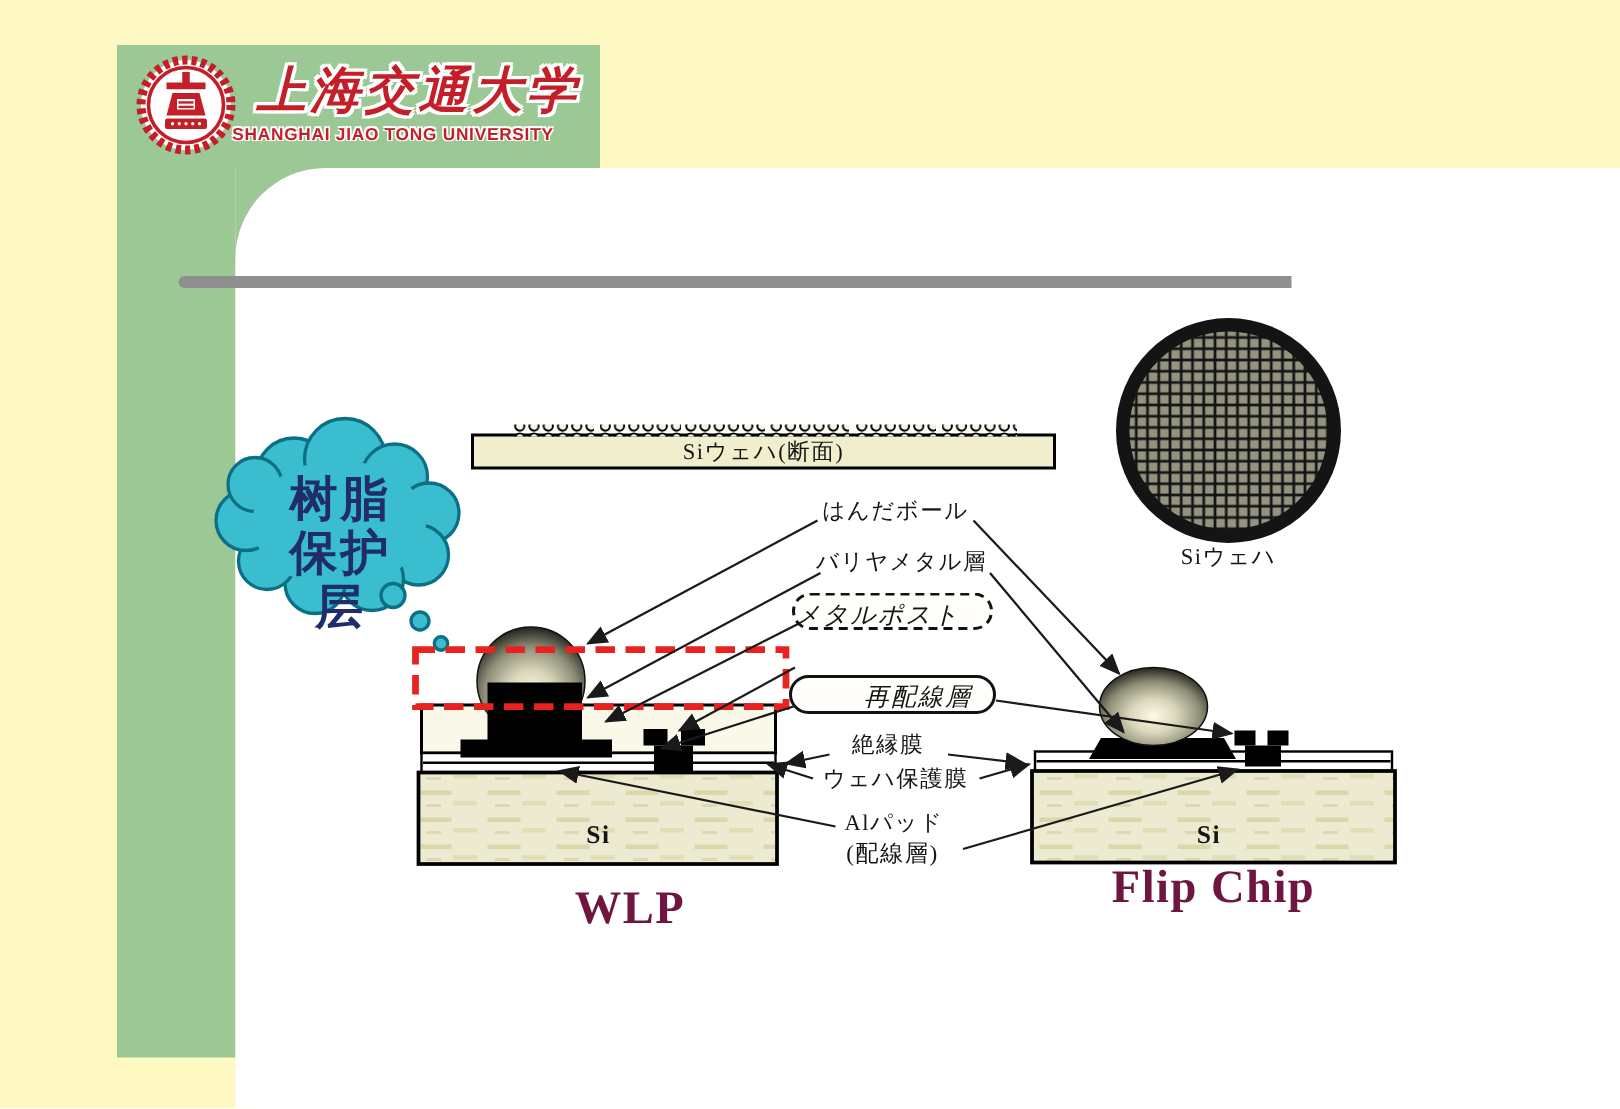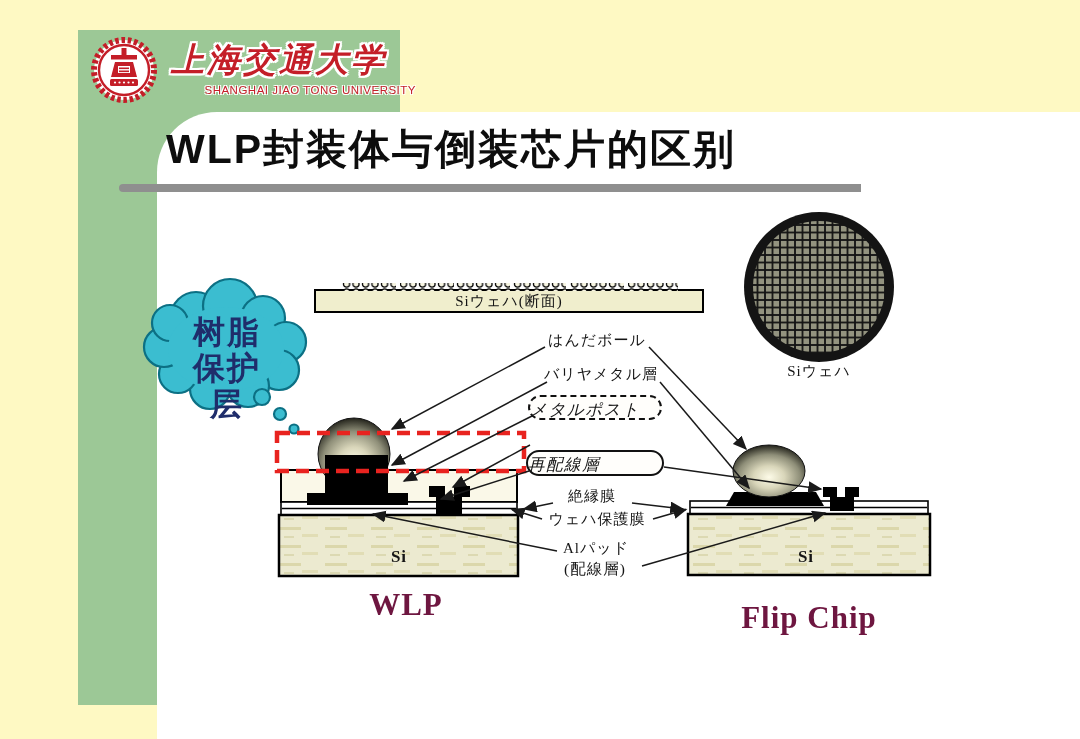--- a/index.html
+++ b/index.html
@@ -16,23 +16,23 @@
   
   #logo-emblem{left:90px;top:36px;}
   #logo-cn{
     left:158px;top:38px;width:242px;text-align:center;
     font-size:33px;font-weight:bold;font-style:italic;letter-spacing:3px;
     color:#c41e28;
     text-shadow:-2px -2px 0 #fff,2px -2px 0 #fff,-2px 2px 0 #fff,2px 2px 0 #fff,0 2px 0 #fff,0 -2px 0 #fff,2px 0 0 #fff,-2px 0 0 #fff;
     white-space:nowrap;
   }
   #logo-en{
-    left:164px;top:84px;width:252px;text-align:right;
+    left:136px;top:84px;width:252px;text-align:center;
     font-family:"Liberation Sans",sans-serif;
-    font-size:11.5px;font-weight:normal;letter-spacing:.5px;color:#c41e28;
+    font-size:11.5px;font-weight:bold;letter-spacing:.5px;color:#c41e28;
     text-shadow:-1px -1px 0 #fff,1px -1px 0 #fff,-1px 1px 0 #fff,1px 1px 0 #fff;
     white-space:nowrap;
   }
   
   #page-title{
     left:166px;top:122px;font-family:"Liberation Sans",sans-serif;
     font-size:41px;font-weight:900;letter-spacing:2px;color:#0d0d0d;white-space:nowrap;
   }
   #title-divider{left:119px;top:184px;width:742px;height:8px;background:#8f8f8f;border-radius:4px 0 0 4px;}
   
@@ -86,21 +86,20 @@
       <circle cx="25" cy="46.5" r="1.1"></circle>
         <circle cx="29.5" cy="46.5" r="1.1"></circle>
       <circle cx="34" cy="46.5" r="1.1"></circle>
         <circle cx="38.5" cy="46.5" r="1.1"></circle>
       <circle cx="43" cy="46.5" r="1.1"></circle>
     </g>
   </svg>
   <div class="abs" id="logo-cn">上海交通大学</div>
   <div class="abs" id="logo-en">SHANGHAI JIAO TONG UNIVERSITY</div>
 
-  <div class="abs" id="page-title">WLP封装体与倒装芯片的区别</div>
   <div class="abs" id="title-divider"></div>
 
   <svg class="abs" id="diagram-svg" viewBox="0 0 1080 739">
     <defs>
       <pattern id="bumpP" width="9.5" height="8" patternUnits="userSpaceOnUse">
         <circle cx="4.5" cy="4" r="3.1" fill="#f7f5e2" stroke="#000" stroke-width="1.3"></circle>
       </pattern>
       <pattern id="gridP" width="7.5" height="7.5" patternUnits="userSpaceOnUse">
         <rect x="0.9" y="0.9" width="5.7" height="5.7" fill="#93937f"></rect>
       </pattern>
@@ -203,26 +202,26 @@
     <div>层</div>
   </div>
 
   <div class="abs lbl" id="wafer-bar-label" style="left:509px;top:292px;">Siウェハ(断面)</div>
   <div class="abs lbl" style="left:819px;top:362px;">Siウェハ</div>
 
   <div class="abs lbl" style="left:597px;top:331px;">はんだボール</div>
   <div class="abs lbl" style="left:601px;top:365px;">バリヤメタル層</div>
 
   <div class="abs lblbox dashedbox" style="left:528px;top:395px;width:134px;">メタルポスト</div>
-  <div class="abs lblbox solidbox" style="left:526px;top:450px;width:138px;">再配線層</div>
+  <div class="abs lblbox solidbox" style="left:526px;top:450px;width:138px;padding-left:48px;">再配線層</div>
 
   <div class="abs lbl" style="left:592px;top:487px;">絶縁膜</div>
   <div class="abs lbl" style="left:597px;top:510px;">ウェハ保護膜</div>
   <div class="abs lbl" style="left:596px;top:539px;">Alパッド</div>
   <div class="abs lbl" style="left:595px;top:559px;font-size:15.5px;">(配線層)</div>
 
   <div class="abs lbl si-label" style="left:399px;top:547px;">Si</div>
   <div class="abs lbl si-label" style="left:806px;top:547px;">Si</div>
 
-  <div class="abs caption" style="left:406px;top:587px;">WLP</div>
-  <div class="abs caption" style="left:809px;top:600px;">Flip Chip</div>
+  <div class="abs caption" style="left:420px;top:587px;">WLP</div>
+  <div class="abs caption" style="left:809px;top:573px;">Flip Chip</div>
 
 </div>
 
 </body></html>

